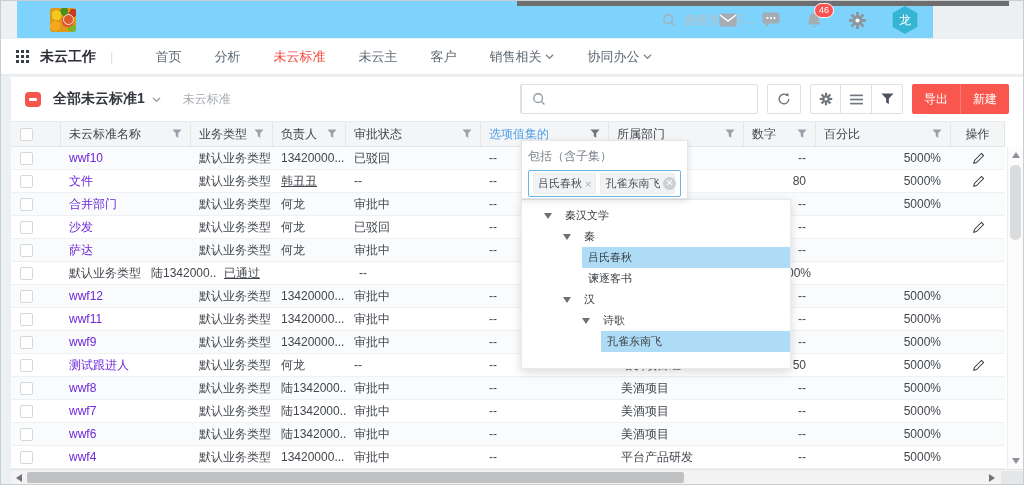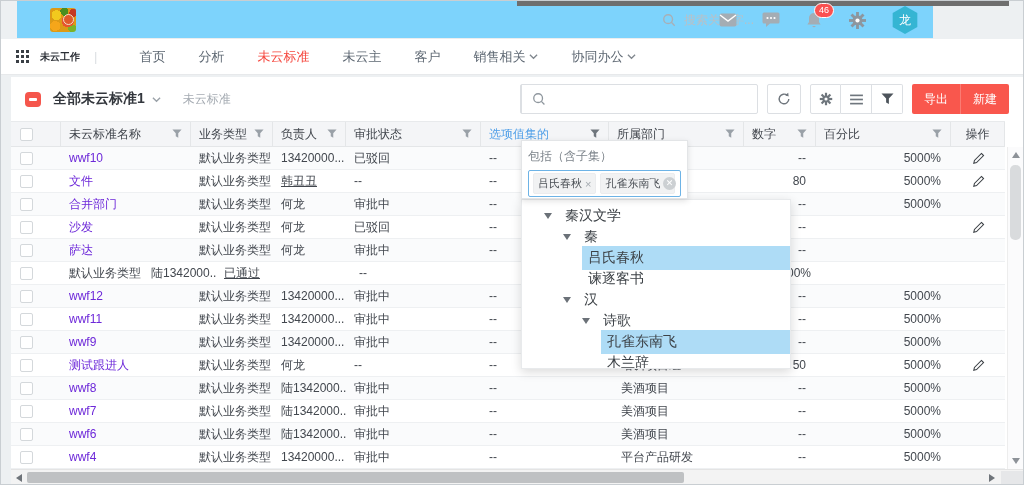--- a/index.html
+++ b/index.html
@@ -26,21 +26,21 @@
   .topbar-icons { position:absolute; right:14px; top:0; height:38px; display:flex; align-items:center; gap:25px; }
   .tb-ic { position:relative; width:18px; height:18px; display:flex; align-items:center; justify-content:center; cursor:pointer; }
   .badge { position:absolute; top:-8px; left:9px; background:#fa5151; color:#fff; font-size:9px; line-height:13px; padding:0 4px; border-radius:8px; border:1px solid #fff; }
   .avatar { width:28px; height:28px; background:#35b5d3; color:#fff; font-size:12px; display:flex; align-items:center; justify-content:center;
             clip-path:polygon(50% 0,94% 25%,94% 75%,50% 100%,6% 75%,6% 25%); cursor:pointer; }
 
   
   .navbar { position:absolute; left:0; top:38px; width:1024px; height:36px; background:#fff; border-bottom:1px solid #e7e9eb; display:flex; align-items:center; padding-left:15px; z-index:4; }
   .grid-icon { display:grid; grid-template-columns:repeat(3,3px); grid-gap:2px; margin-right:11px; cursor:pointer; }
   .grid-icon i { width:3px; height:3px; background:#3a3f45; }
-  .nav-workspace { font-size:10px; font-weight:bold; color:#2b2f36; cursor:pointer; }
+  .nav-workspace { font-size:14px; font-weight:bold; color:#2b2f36; cursor:pointer; }
   .nav-sep { color:#dcdfe2; margin:0 14px; font-size:13px; }
   .nav-item { font-size:13px; color:#5e6873; margin-right:33px; cursor:pointer; display:flex; align-items:center; gap:4px; white-space:nowrap; }
   .nav-item.active { color:#f5483f; }
 
   
   .card { position:absolute; left:10px; top:76px; width:1012px; height:409px; background:#fff; }
 
   
   .toolbar { position:absolute; left:0; top:0; width:100%; height:44px; display:flex; align-items:center; padding:0 14px; }
   .view-icon { width:16px; height:15px; background:#f5564c; border-radius:4px; position:relative; flex:none; }
@@ -95,21 +95,21 @@
   
   .fpop { position:absolute; left:520px; top:139px; width:167px; height:59px; background:#fff; border:1px solid #e3e5e7; box-shadow:0 2px 6px rgba(0,0,0,.12); z-index:20; padding:7px 6px 0 6px; }
   .fpop-title { font-size:12px; color:#7d848b; margin-bottom:5px; }
   .tag-input { position:relative; display:flex; align-items:center; gap:4px; height:27px; border:1px solid #6db3e6; border-radius:2px; padding:0 18px 0 4px; background:#fff; cursor:text; }
   .tag { display:flex; align-items:center; gap:3px; background:#f1f2f3; border:1px solid #ebecee; border-radius:2px; font-size:11px; color:#4a4f55; padding:2px 4px; white-space:nowrap; }
   .tag .x { color:#a4aab0; font-size:11px; cursor:pointer; }
   .caret { width:1px; height:14px; background:#333; }
   .clear-ic { position:absolute; right:4px; top:6px; width:13px; height:13px; border-radius:50%; background:#ccd0d3; color:#fff; font-size:9px; line-height:13px; text-align:center; cursor:pointer; }
 
   .tpop { position:absolute; left:520px; top:198px; width:270px; height:170px; background:#fff; border:1px solid #e8eaec; box-shadow:0 3px 10px rgba(0,0,0,.15); z-index:19; padding-top:5px; overflow:hidden; }
-  .titem { display:flex; align-items:center; height:21px; font-size:14px; color:#3c4146; cursor:pointer; }
+  .titem { display:flex; align-items:center; height:21px; font-size:11px; color:#3c4146; cursor:pointer; }
   .tarrow { width:0; height:0; border-left:4px solid transparent; border-right:4px solid transparent; border-top:6px solid #6b7178; margin-right:7px; flex:none; cursor:pointer; }
   .tlabel { flex:1; padding:3px 6px; }
   .tlabel.sel { background:#aedcf6; }
 
   svg { display:block; }
 </style>
 </head>
 <body>
 
 <div class="screen">
@@ -601,18 +601,15 @@
         <span class="tarrow"></span>
         <span class="tlabel">汉</span>
       </div>
       <div class="titem" style="padding-left: 60px;">
         <span class="tarrow"></span>
         <span class="tlabel">诗歌</span>
       </div>
       <div class="titem" style="padding-left: 79px;">
         <span class="tlabel sel">孔雀东南飞</span>
       </div>
-      <div class="titem" style="padding-left: 79px;">
-        <span class="tlabel">木兰辞</span>
-      </div>
     </div>
 
 </div>
 
 </body></html>

